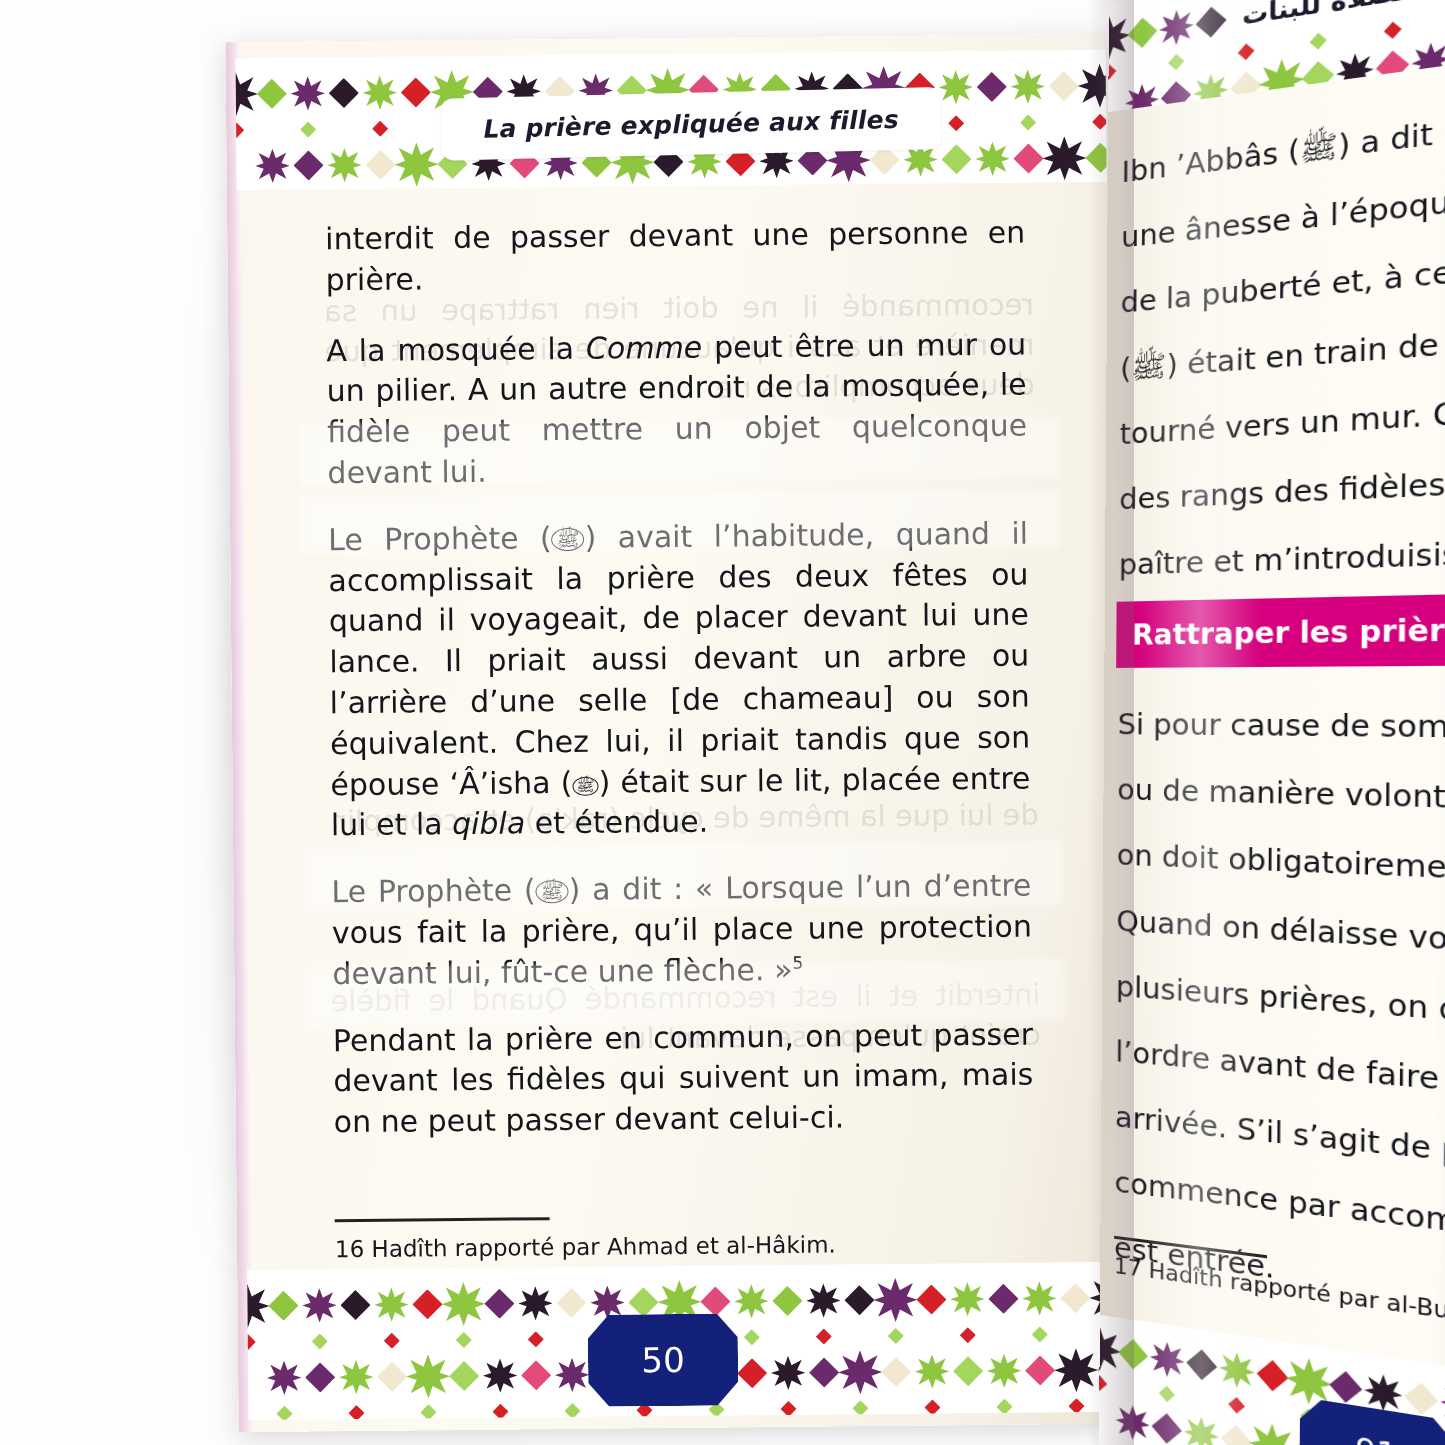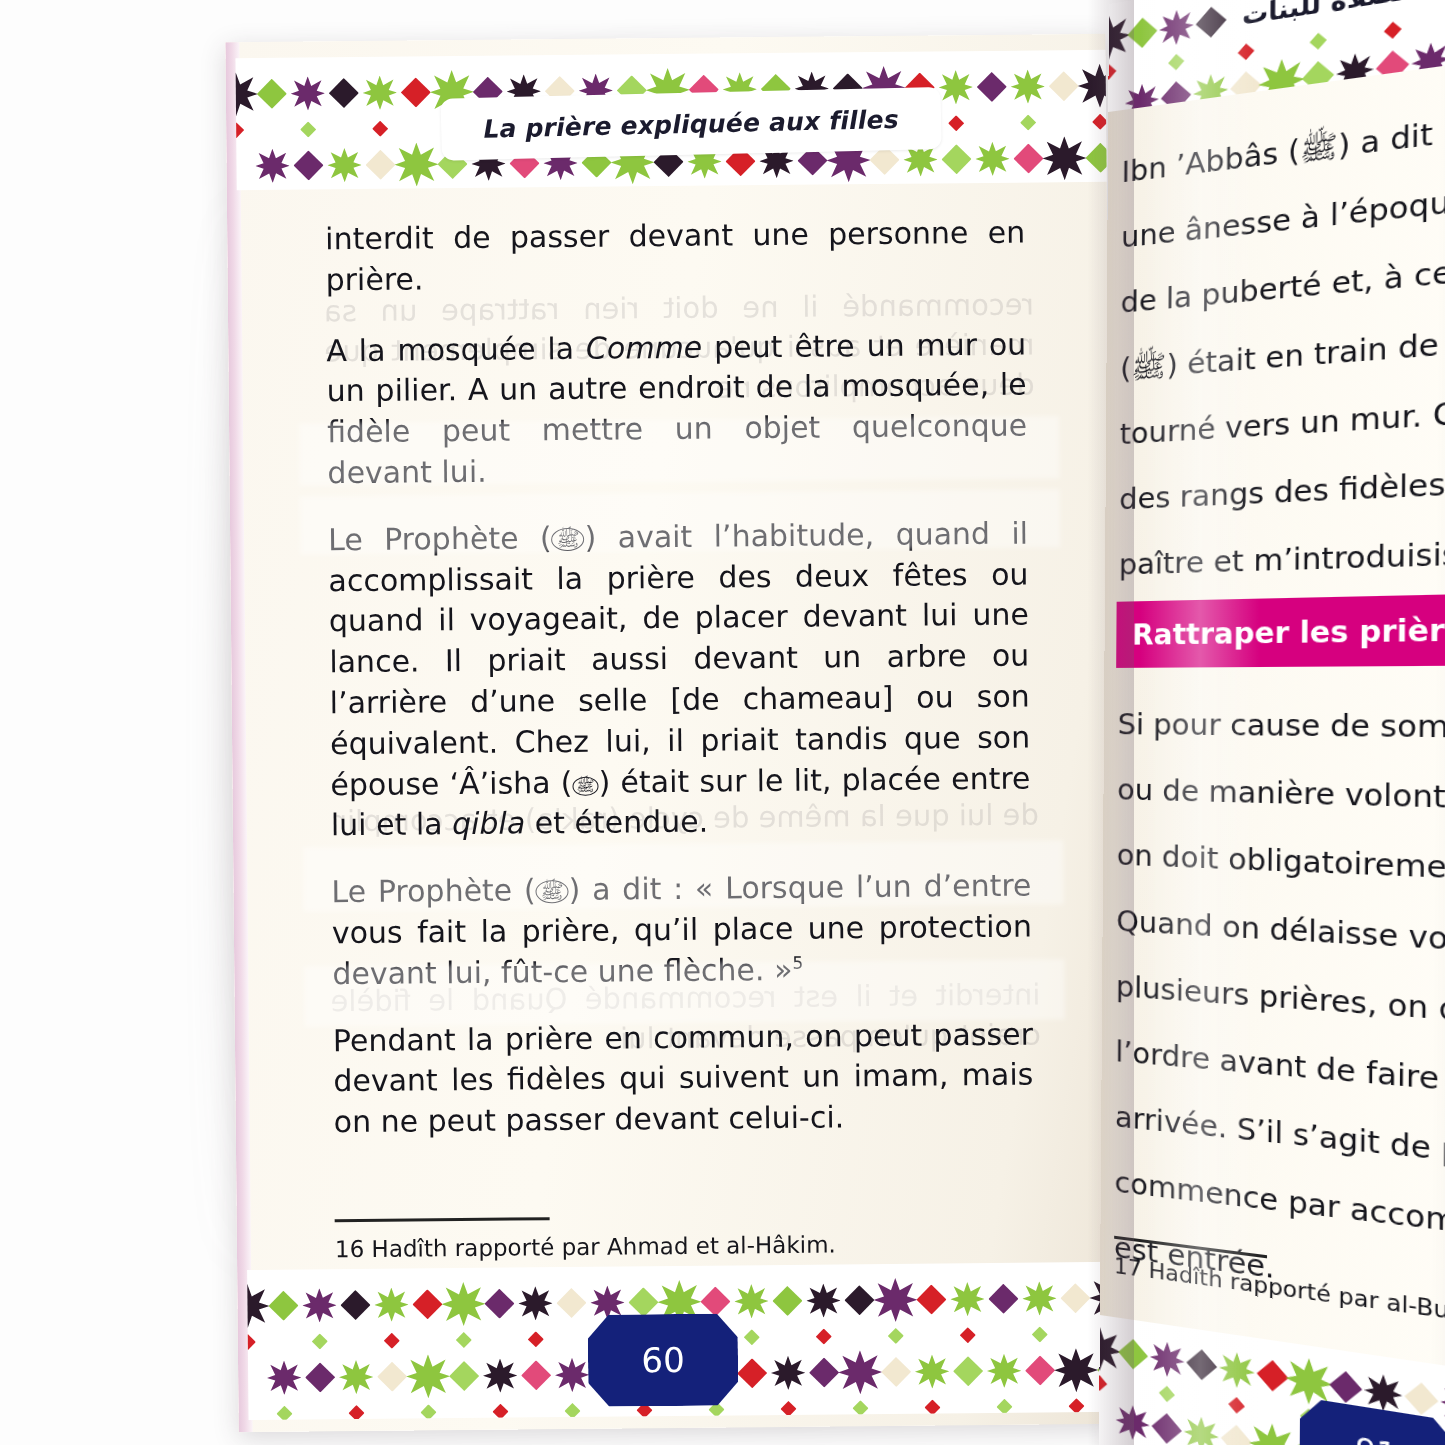--- a/index.html
+++ b/index.html
@@ -528,21 +528,21 @@
         <div class="kite" style="left: 684px; top: 144px; width: 16px; height: 16px; background: rgb(214, 32, 39);"></div>
         <div class="star" style="left: 756px; top: 108px; width: 34.32px; height: 34.32px; background: rgb(142, 198, 63);"></div>
         <div class="kite" style="left: 792px; top: 108px; width: 30px; height: 30px; background: rgb(226, 74, 122);"></div>
         <div class="kite" style="left: 756px; top: 144px; width: 16px; height: 16px; background: rgb(164, 214, 94);"></div>
         <div class="star" style="left: 828px; top: 108px; width: 44px; height: 44px; background: rgb(43, 26, 43);"></div>
         <div class="kite" style="left: 864px; top: 108px; width: 30px; height: 30px; background: rgb(142, 198, 63);"></div>
         <div class="kite" style="left: 828px; top: 144px; width: 16px; height: 16px; background: rgb(214, 32, 39);"></div>
       </div>
 
     <div class="page-badge">
-      <span>60</span>
+      <span>50</span>
     </div>
   </div>
 
   <div class="page-right">
 
     <div class="band-r top" id="band-top-r">
         <div class="star" style="left: 0px; top: 34px; width: 44px; height: 44px; background: rgb(43, 26, 43);"></div>
         <div class="kite" style="left: 34px; top: 34px; width: 30px; height: 30px; background: rgb(142, 198, 63);"></div>
         <div class="kite" style="left: 0px; top: 68px; width: 16px; height: 16px; background: rgb(214, 32, 39);"></div>
         <div class="star" style="left: 68px; top: 34px; width: 34.32px; height: 34.32px; background: rgb(107, 42, 107);"></div>

